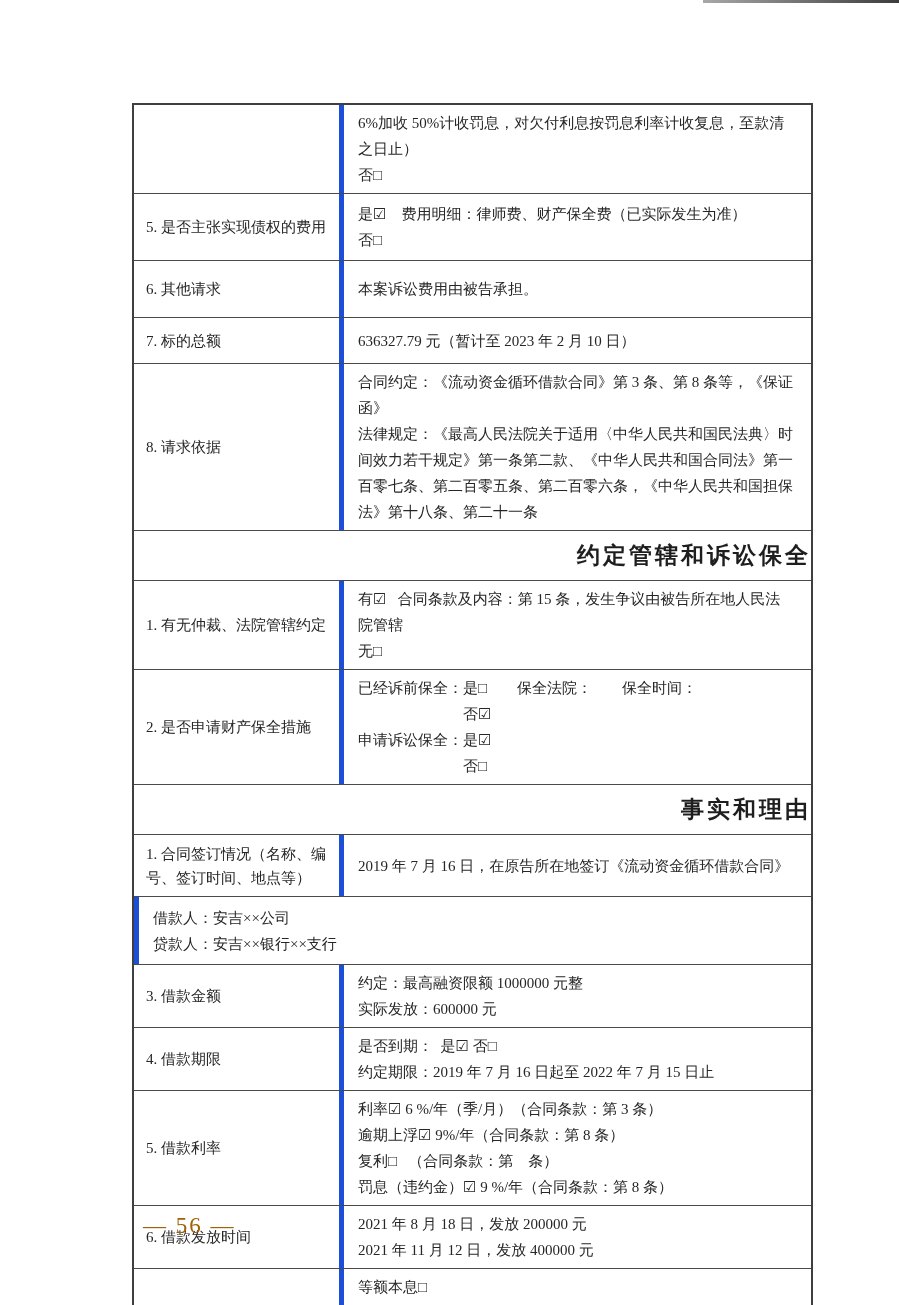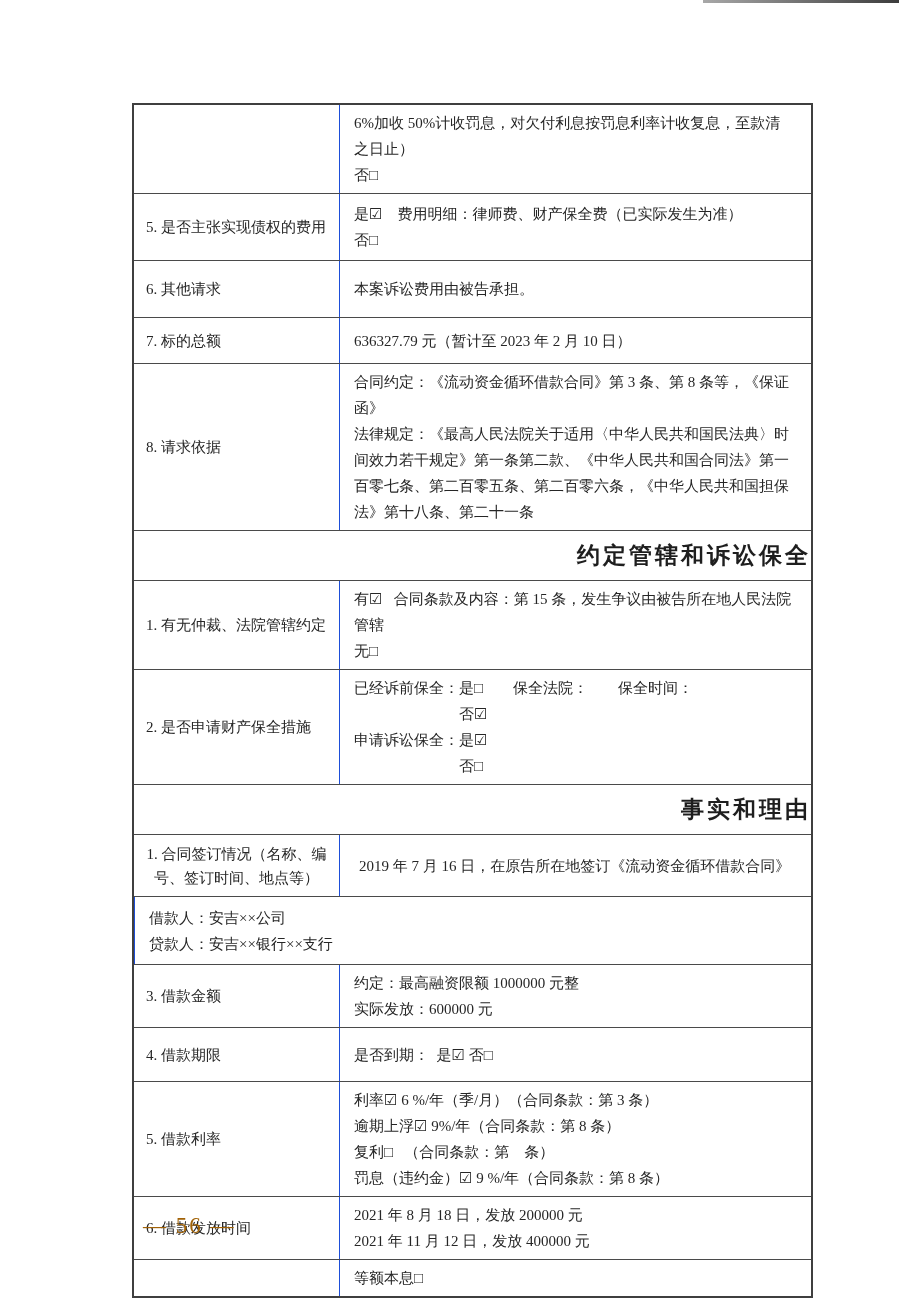--- a/index.html
+++ b/index.html
@@ -58,21 +58,21 @@
     justify-content: center;
   }
   .label-cell {
     flex: 0 0 205px;
     width: 205px;
     font-size: 15px;
     line-height: 24px;
   }
   .content-cell {
     flex: 1;
-    border-left: 1px solid #1d4ed8;
+    border-left: 5px solid #1d4ed8;
     padding-left: 14px;
     padding-right: 16px;
   }
   .line {
     white-space: pre-wrap;
     font-size: 15px;
     line-height: 26px;
   }
   .section-header {
     border-bottom: 1px solid #4a4a4a;
@@ -149,21 +149,21 @@
         <div class="cell content-cell">
           <div class="line">已经诉前保全：是□        保全法院：        保全时间：</div>
           <div class="line">                            否☑</div>
           <div class="line">申请诉讼保全：是☑</div>
           <div class="line">                            否□</div>
         </div>
       </div>
     </div>
   <div class="section-header">事实和理由</div>
   <div id="facts-rows">
-      <div class="trow" style="min-height: 62px; text-align: center;">
+      <div class="trow" style="min-height: 62px;">
         <div class="cell label-cell">1. 合同签订情况（名称、编号、签订时间、地点等）</div>
         <div class="cell content-cell">
           <div class="line">2019 年 7 月 16 日，在原告所在地签订《流动资金循环借款合同》</div>
         </div>
       </div>
       <div class="trow" style="min-height: 68px;">
         <div class="cell content-cell">
           <div class="line">借款人：安吉××公司</div>
           <div class="line">贷款人：安吉××银行××支行</div>
         </div>
@@ -172,20 +172,21 @@
         <div class="cell label-cell">3. 借款金额</div>
         <div class="cell content-cell">
           <div class="line">约定：最高融资限额 1000000 元整</div>
           <div class="line">实际发放：600000 元</div>
         </div>
       </div>
       <div class="trow" style="min-height: 54px;">
         <div class="cell label-cell">4. 借款期限</div>
         <div class="cell content-cell">
           <div class="line">是否到期：  是☑ 否□</div>
+          <div class="line">约定期限：2019 年 7 月 16 日起至 2022 年 7 月 15 日止</div>
         </div>
       </div>
       <div class="trow" style="min-height: 98px;">
         <div class="cell label-cell">5. 借款利率</div>
         <div class="cell content-cell">
           <div class="line">利率☑ 6 %/年（季/月）（合同条款：第 3 条）</div>
           <div class="line">逾期上浮☑ 9%/年（合同条款：第 8 条）</div>
           <div class="line">复利□   （合同条款：第    条）</div>
           <div class="line">罚息（违约金）☑ 9 %/年（合同条款：第 8 条）</div>
         </div>

